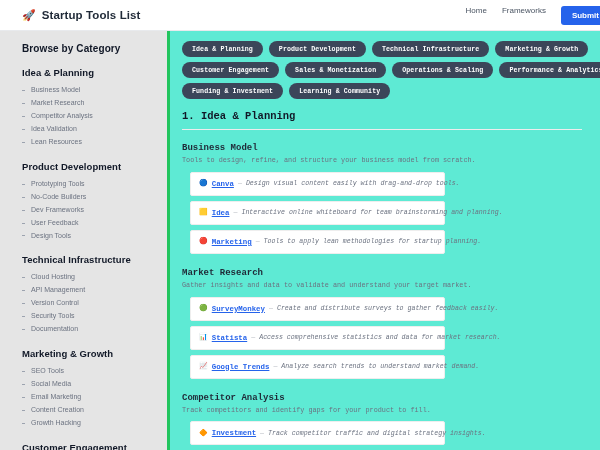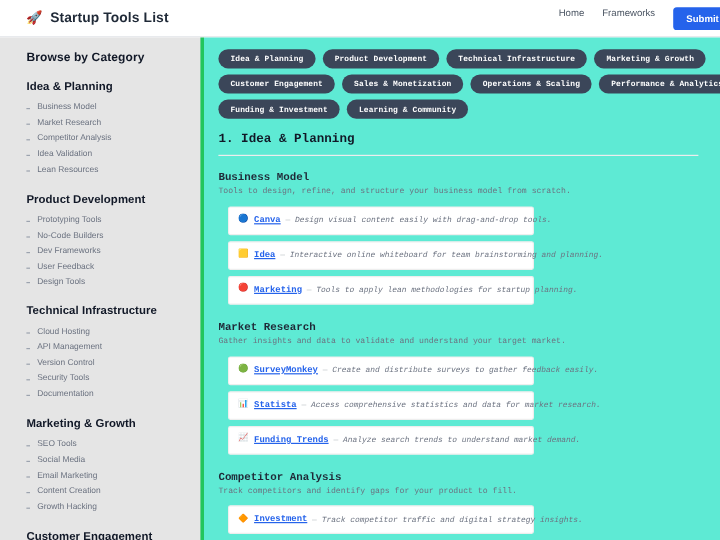--- a/index.html
+++ b/index.html
@@ -313,21 +313,21 @@
             <span class="tool-desc">Create and distribute surveys to gather feedback easily.</span>
           </div>
           <div class="tool-row">
             <span class="tool-icon">📊</span>
             <span class="tool-name">Statista</span>
             <span class="tool-dash">—</span>
             <span class="tool-desc">Access comprehensive statistics and data for market research.</span>
           </div>
           <div class="tool-row">
             <span class="tool-icon">📈</span>
-            <span class="tool-name">Funding Trends</span>
+            <span class="tool-name">Google Trends</span>
             <span class="tool-dash">—</span>
             <span class="tool-desc">Analyze search trends to understand market demand.</span>
           </div>
         </div>
         <div class="subsection">
           <div class="subsection-title">Competitor Analysis</div>
           <div class="subsection-desc">Track competitors and identify gaps for your product to fill.</div>
           <div class="tool-row">
             <span class="tool-icon">🔶</span>
             <span class="tool-name">Investment</span>

